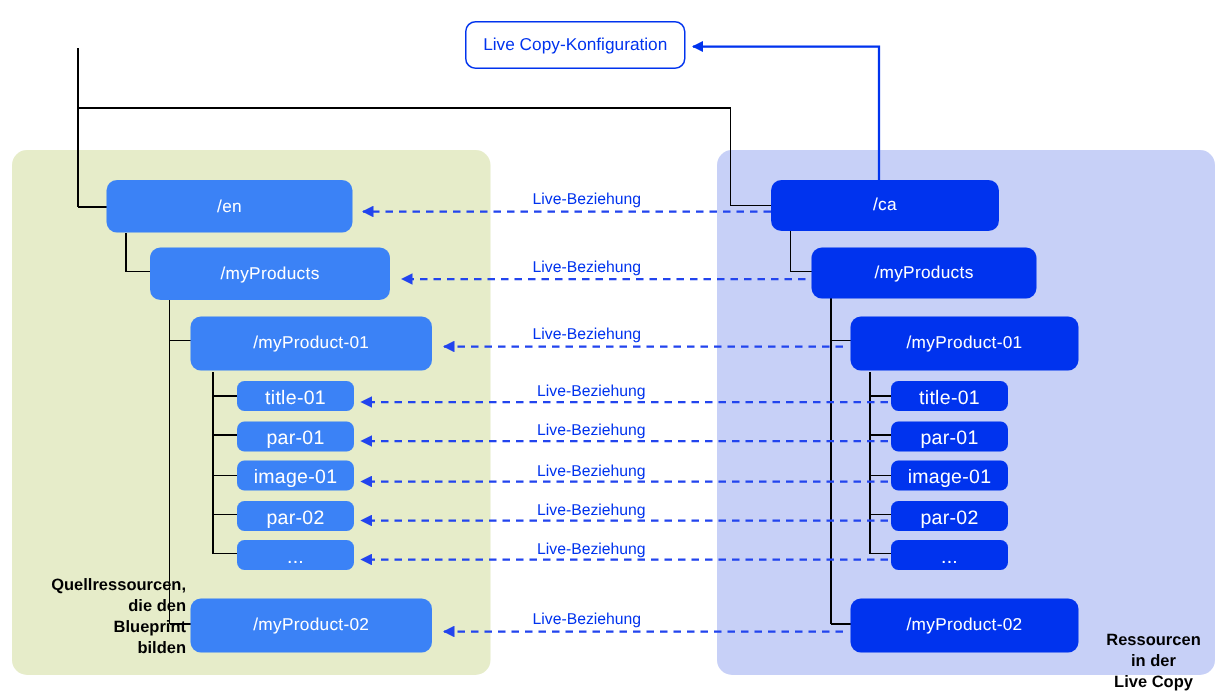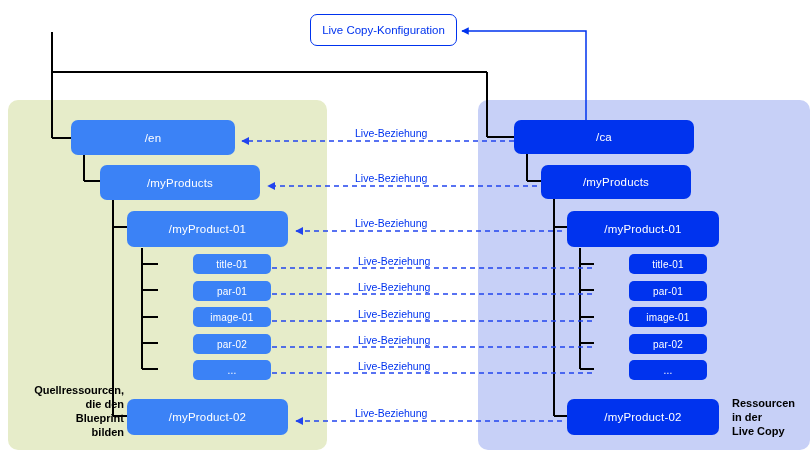--- a/index.html
+++ b/index.html
@@ -48,40 +48,40 @@
     white-space: pre-line;
   }
   .caption-left {
     left: 16px;
     top: 383px;
     width: 108px;
     text-align: right;
   }
   .caption-right {
     left: 732px;
-    top: 396px;
+    top: 420px;
     width: 74px;
-    text-align: left;
+    text-align: center;
   }
 
   
   .node {
     position: absolute;
     border-radius: 7px;
     color: #ffffff;
     font-size: 11.5px;
     display: flex;
     align-items: center;
     justify-content: center;
     box-sizing: border-box;
     letter-spacing: 0.2px;
   }
   .node.green { background: #3b82f6; }
   .node.blue  { background: #0033ee; }
-  .node.small { font-size: 10px; border-radius: 5px; margin-left: 35px; }
+  .node.small { font-size: 13px; border-radius: 5px; }
 
   
   .config-box {
     position: absolute;
     left: 310px;
     top: 14px;
     width: 147px;
     height: 32px;
     border: 1.6px solid #0033ee;
     border-radius: 7px;
@@ -210,21 +210,21 @@
   <div class="node green small" style="left:158px; top:334px; width:78px; height:20px;">
     <span>par-02</span>
   </div>
   <div class="node green small" style="left:158px; top:360px; width:78px; height:20px;">
     <span>...</span>
   </div>
   <div class="node green" style="left:127px; top:399px; width:161px; height:36px;">
     <span>/myProduct-02</span>
   </div>
 
-  <div class="node blue" style="left:514px; top:120px; width:180px; height:34px;">
+  <div class="node blue" style="left:514px; top:120px; width:152px; height:34px;">
     <span>/ca</span>
   </div>
   <div class="node blue" style="left:541px; top:165px; width:150px; height:34px;">
     <span>/myProducts</span>
   </div>
   <div class="node blue" style="left:567px; top:211px; width:152px; height:36px;">
     <span>/myProduct-01</span>
   </div>
   <div class="node blue small" style="left:594px; top:254px; width:78px; height:20px;">
     <span>title-01</span>

